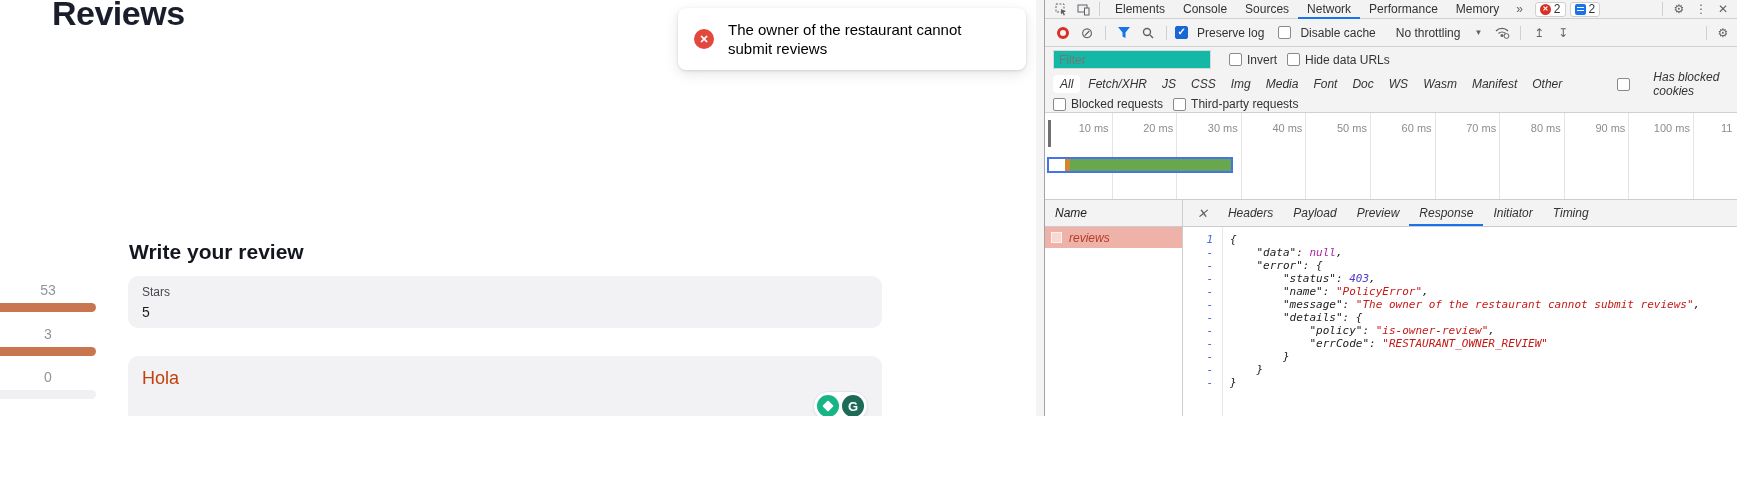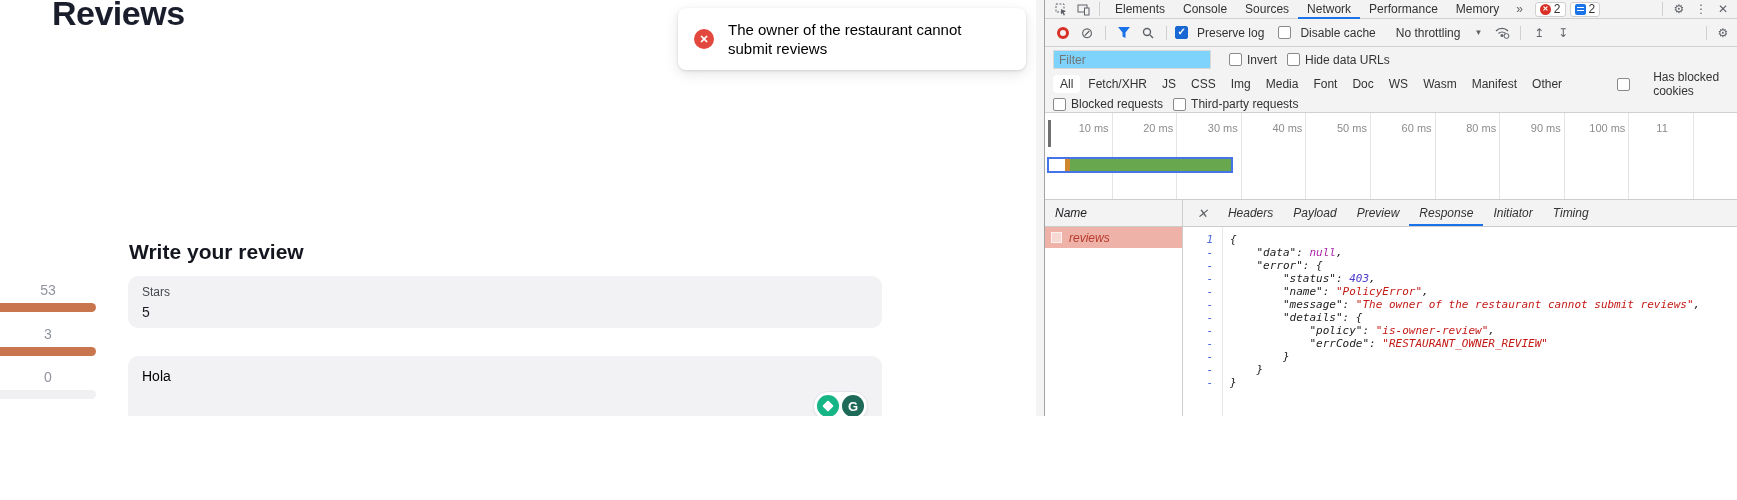--- a/index.html
+++ b/index.html
@@ -27,21 +27,21 @@
 
   .form-heading { position:absolute; left:129px; top:240px; font-size:21px; font-weight:800; color:#14161f; }
 
   .stars-box { position:absolute; left:128px; top:276px; width:754px; height:52px;
                background:#f2f2f4; border-radius:10px; padding:9px 14px; }
   .stars-label { font-size:12px; color:#46484f; }
   .stars-value { font-size:14px; color:#1a1c22; margin-top:5px; }
 
   .review-box { position:absolute; left:128px; top:356px; width:754px; height:74px;
                 background:#f2f2f4; border-radius:10px; padding:12px 14px; }
-  .review-text { font-size:14px; color:#000000; }
+  .review-text { font-size:18px; color:#c2410c; }
   .gram-pill { position:absolute; right:14px; bottom:9px; width:55px; height:30px; background:#fff;
                border:1px solid #e4e4ec; border-radius:15px; display:flex; align-items:center;
                justify-content:center; gap:3px; box-shadow:0 1px 2px rgba(0,0,0,.06); }
   .bulb-icon { width:22px; height:22px; border-radius:50%; background:#17b585; position:relative;
                display:flex; align-items:center; justify-content:center; }
   .bulb-icon .diamond { width:8px; height:8px; background:#fff; transform:rotate(45deg); border-radius:1px; }
   .bulb-icon::after { content:""; position:absolute; bottom:-1px; left:7px; width:8px; height:2px;
                       background:#17b585; border-radius:1px; }
   .g-icon { width:22px; height:22px; border-radius:50%; background:#1e6a58; color:#fff;
             font-size:13px; font-weight:bold; display:flex; align-items:center; justify-content:center; }
@@ -77,26 +77,26 @@
   .rec-icon { width:12px; height:12px; border-radius:50%; border:3px solid #d93025; }
   .clear-icon { font-size:15px; color:#5f6368; line-height:12px; }
   .cb { width:13px; height:13px; border:1px solid #8a8a8a; border-radius:2px; background:#fff; flex:0 0 13px; }
   .cb.checked { background:#1967d2; border-color:#1967d2; position:relative; }
   .cb.checked::after { content:"✓"; position:absolute; left:1.5px; top:-1px; color:#fff; font-size:10px; font-weight:bold; }
   .cb-label { margin-left:5px; margin-right:10px; }
   .throttle { display:flex; align-items:center; gap:14px; margin:0 6px; }
   .caret { font-size:8px; color:#5f6368; }
 
   .dt-filterbar { height:25px; padding-left:8px; }
-  .filter-input { width:158px; height:19px; border:1px solid #d9d9d9; background:#7dd3fc; font-size:12px;
+  .filter-input { width:158px; height:19px; border:1px solid #d9d9d9; background:#14b8a6; font-size:12px;
                   padding:0 5px; color:#333; font-family:"Liberation Sans", sans-serif; }
   .filter-input::placeholder { color:#757575; }
   .gap18 { width:18px; }
 
-  .dt-pillbar { height:24px; padding-left:8px; gap:18px; }
+  .dt-pillbar { height:24px; padding-left:8px; gap:18px;font-style:italic; }
   .pill { padding:2px 7px; border-radius:4px; color:#333; }
   .pill.selected { background:#fff; }
 
   .dt-blockedbar { height:17px; border-bottom:1px solid #d0d0d0; padding-left:8px; }
 
   .dt-timeline { position:relative; height:87px; background:#fff; border-bottom:1px solid #ccc; display:flex;
                  padding-left:3px; overflow:hidden; }
   .tl-cell { width:64.6px; flex:0 0 64.6px; border-right:1px solid #e4e4e4; font-size:11px; color:#8c8c8c;
              text-align:right; padding:9px 3px 0 0; }
   .tl-cell:last-child { text-align:left; padding-left:27px; }
@@ -318,20 +318,21 @@
 
     <div class="dt-timeline">
       <div style="display:flex">
 
       <div class="tl-cell">10 ms</div>
           <div class="tl-cell">20 ms</div>
           <div class="tl-cell">30 ms</div>
           <div class="tl-cell">40 ms</div>
           <div class="tl-cell">50 ms</div>
           <div class="tl-cell">60 ms</div>
+          <div class="tl-cell">70 ms</div>
           <div class="tl-cell">80 ms</div>
           <div class="tl-cell">90 ms</div>
           <div class="tl-cell">100 ms</div>
           <div class="tl-cell">11</div>
         </div>
       <div class="tl-tick"></div>
       <div class="tl-overview">
         <span class="seg-white"></span>
         <span class="seg-orange"></span>
         <span class="seg-green"></span>

